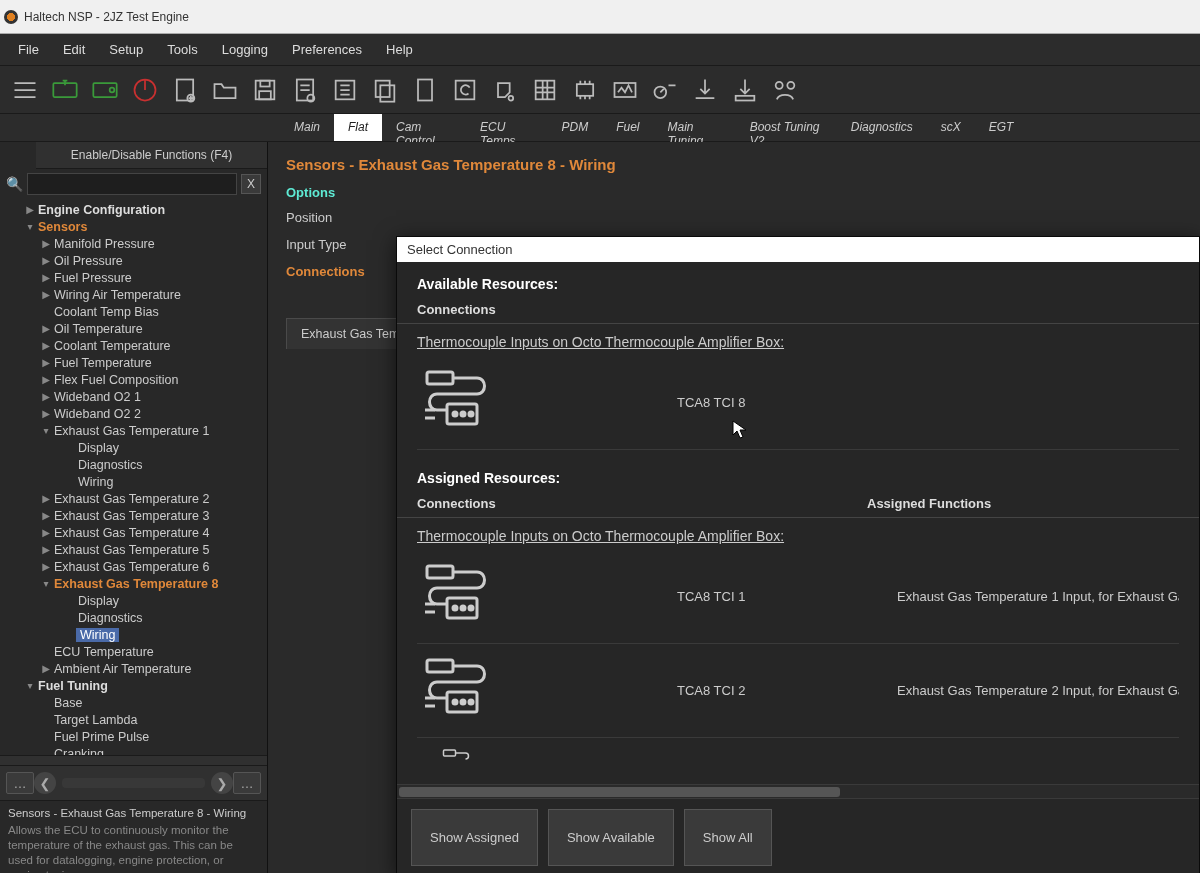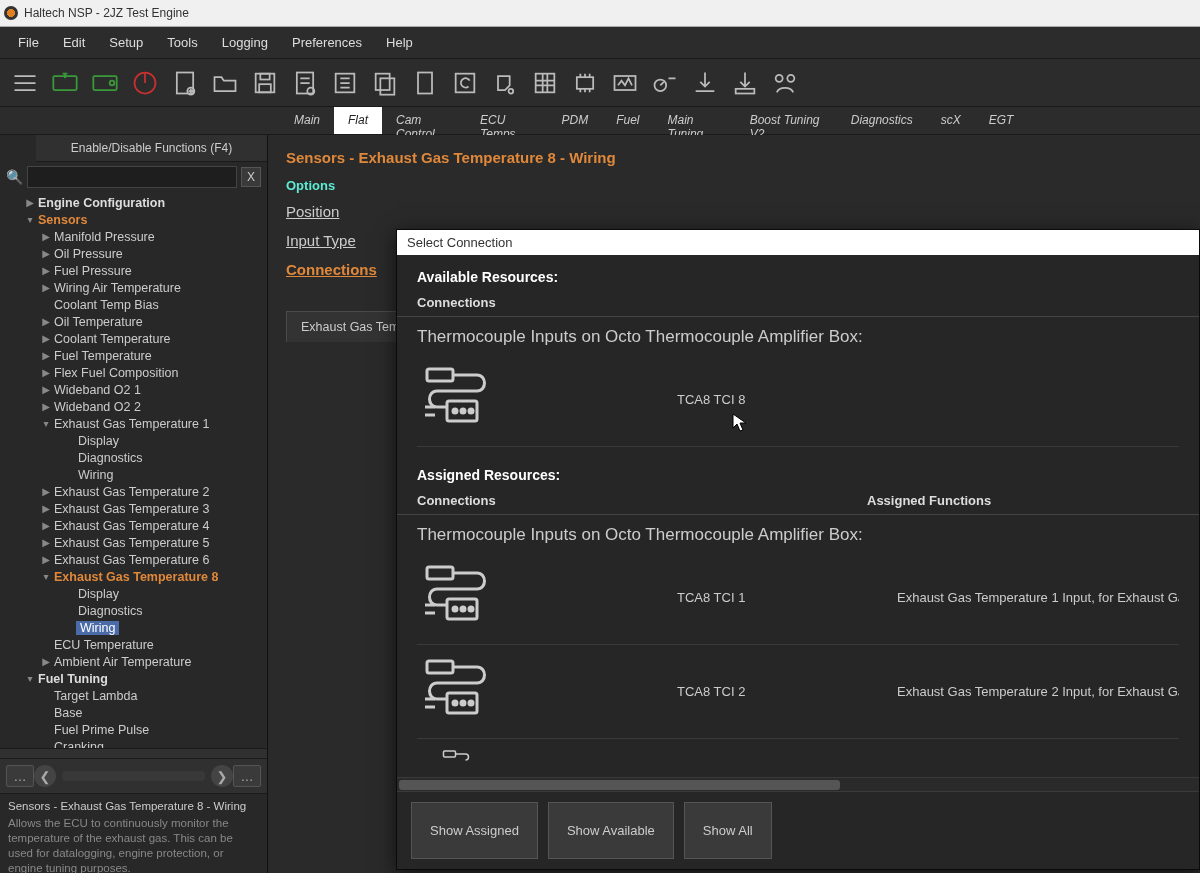--- a/index.html
+++ b/index.html
@@ -8,21 +8,21 @@
     background: #2a2a2a;
     color: #ccc;
     font-size: 13px;
     width: 1200px;
     height: 873px;
     overflow: hidden;
   }
   .titlebar {
     background: #f0f0f0;
     color: #333;
-    height: 27px;
+    height: 34px;
     display: flex;
     align-items: center;
     padding: 0 4px;
     font-size: 12px;
     border-bottom: 1px solid #aaa;
   }
   .titlebar-icon {
     width: 14px; height: 14px;
     background: radial-gradient(circle, #e08020 40%, #333 42%);
     border-radius: 50%;
@@ -204,23 +204,22 @@
   }
   .options-label {
     color: #5eead4;
     font-size: 13px;
     font-weight: 600;
     padding: 4px 18px;
   }
   .option-row {
     display: flex;
     padding: 6px 18px;
-    font-size: 15px;
+    font-size: 13px;
     color: #ccc;
-    text-decoration: underline;
   }
   .option-row.bold { color: #e0883a; font-weight: 600; }
   .side-tab {
     position: absolute;
     left: 18px;
     top: 176px;
     background: #333;
     border: 1px solid #4a4a4a;
     border-bottom: none;
     padding: 8px 14px;
@@ -264,22 +263,23 @@
   }
   .sub-heading {
     color: #ddd;
     font-size: 13px;
     font-weight: 600;
     margin-bottom: 6px;
   }
   .divider { border-top: 1px solid #444; margin: 6px -20px 10px; }
   .group-label {
     color: #ccc;
-    font-size: 17px;
+    font-size: 14px;
     margin: 8px 0 6px;
+    text-decoration: underline;
   }
   .resource-row {
     display: flex;
     align-items: center;
     border-bottom: 1px solid #3a3a3a;
     padding: 10px 0;
     gap: 20px;
   }
   .resource-row .conn-icon { width: 90px; }
   .resource-row .conn-name { width: 200px; font-size: 13px; color: #ccc; }
@@ -610,25 +610,25 @@
         <div class="tree-row indent-2">
           <span class="arrow">▶</span>
           <span class="lbl">Ambient Air Temperature</span>
         </div>
         <div class="tree-row indent-1 bold">
           <span class="arrow">▾</span>
           <span class="lbl">Fuel Tuning</span>
         </div>
         <div class="tree-row indent-2">
           <span class="arrow"></span>
+          <span class="lbl">Base</span>
+        </div>
+        <div class="tree-row indent-2">
+          <span class="arrow"></span>
           <span class="lbl">Target Lambda</span>
-        </div>
-        <div class="tree-row indent-2">
-          <span class="arrow"></span>
-          <span class="lbl">Base</span>
         </div>
         <div class="tree-row indent-2">
           <span class="arrow"></span>
           <span class="lbl">Fuel Prime Pulse</span>
         </div>
         <div class="tree-row indent-2">
           <span class="arrow"></span>
           <span class="lbl">Cranking</span>
         </div>
       </div>

